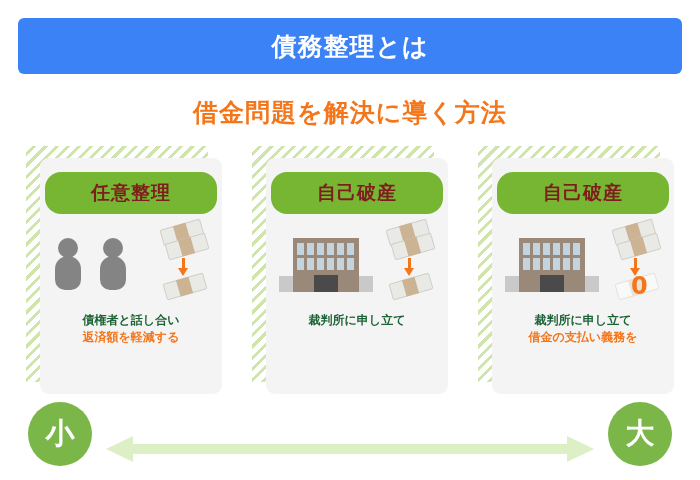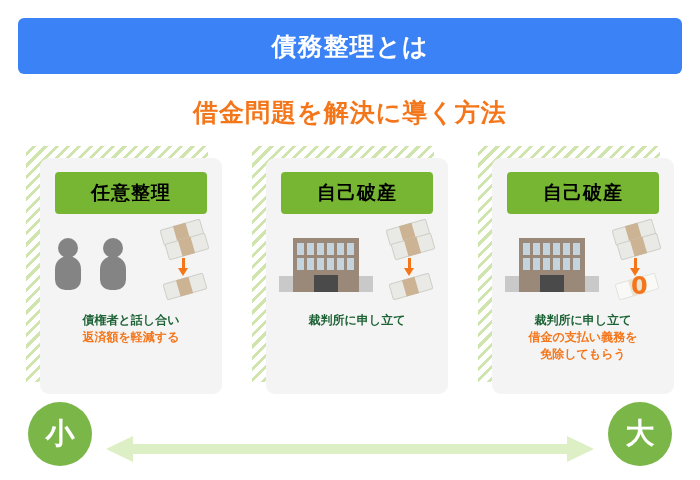--- a/index.html
+++ b/index.html
@@ -85,28 +85,28 @@
     background: #f4f4f4;
     border-radius: 9px;
     box-sizing: border-box;
     padding: 14px 10px 0 10px;
     display: flex;
     flex-direction: column;
     align-items: center;
   }
 
   .badge {
-    width: 152px;
+    width: 172px;
     height: 42px;
     background: #76b633;
-    border-radius: 4px;
+    border-radius: 16px;
     display: flex;
     align-items: center;
     justify-content: center;
-    color: #000000;
+    color: #7f1d1d;
     font-size: 19px;
     font-weight: bold;
     letter-spacing: 1px;
   }
 
   .illus {
     position: relative;
     width: 168px;
     height: 82px;
     margin-top: 8px;
@@ -448,21 +448,20 @@
             <div class="shaft"></div>
               <div class="head"></div>
           </div>
           <div class="bill b3 faded"></div>
           <div class="zero-mark">0</div>
         </div>
       </div>
       <div class="desc">
         <span class="ln green">裁判所に申し立て</span>
         <span class="ln orange">借金の支払い義務を</span>
-        <span class="ln orange">免除してもらう</span>
       </div>
     </div>
   </div>
 </div>
 
 <div class="footer">
   <div class="circle small-end">小</div>
   <div class="dbl-arrow">
     <div class="tip left"></div>
     <div class="bar"></div>

